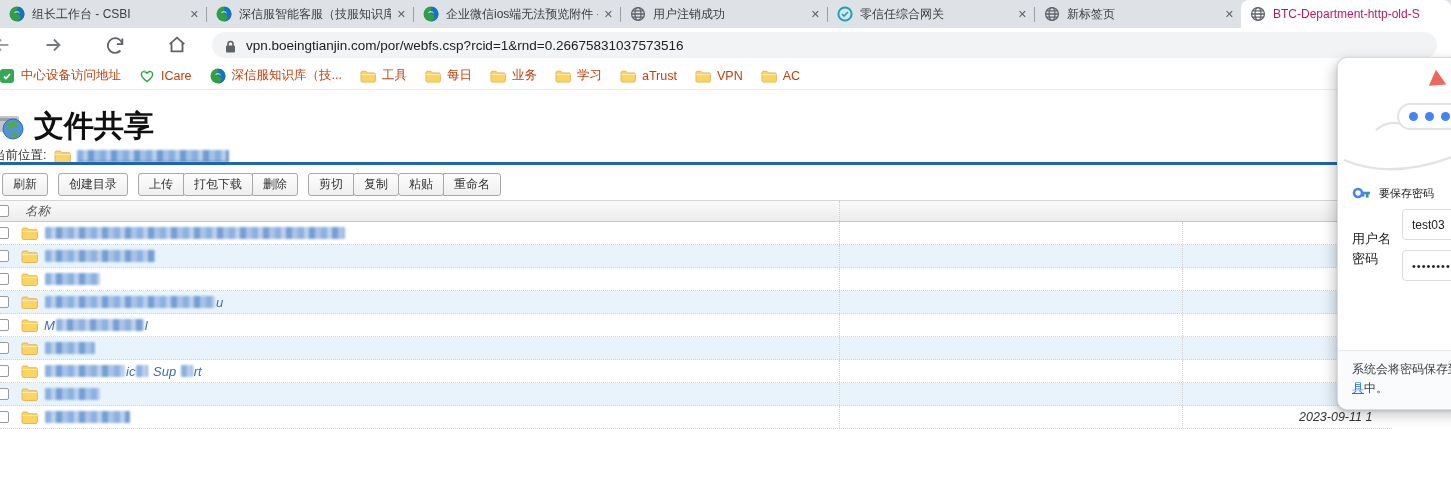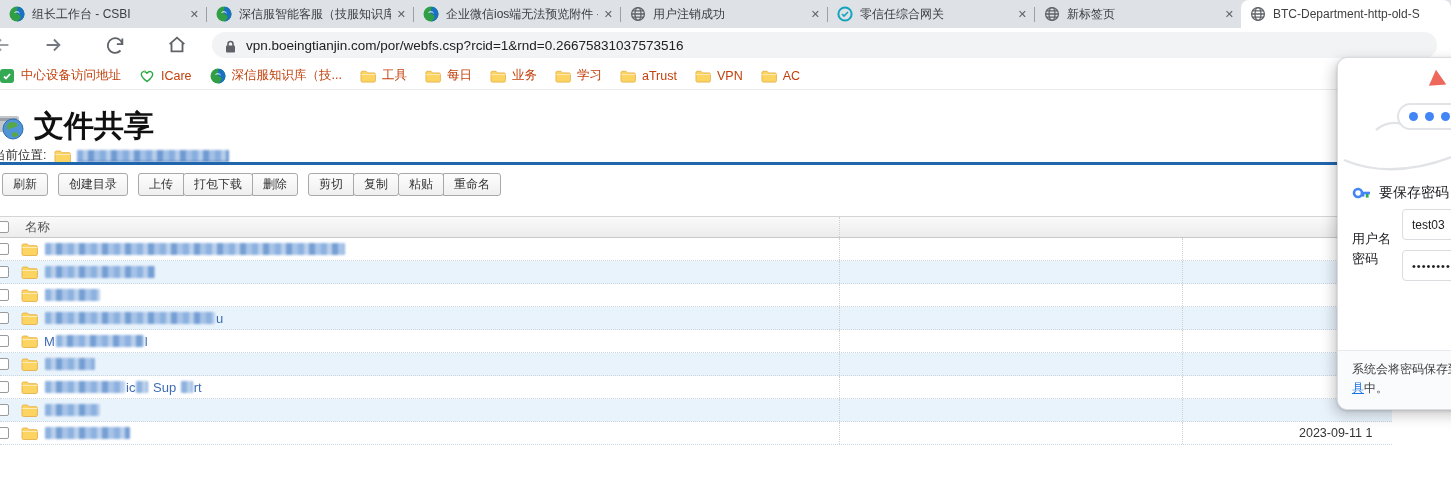--- a/index.html
+++ b/index.html
@@ -6,21 +6,21 @@
   html,body { background:#fff; }
   body { font-family:"Liberation Sans","DejaVu Sans",sans-serif; }
   #screen { position:relative; width:1451px; height:501px; overflow:hidden; background:#fff; }
 
   
   .tabstrip { position:absolute; top:0; left:0; right:0; height:28px; background:#dee1e6; display:flex; align-items:flex-end; }
   .tab { height:28px; width:206px; flex:0 0 auto; display:flex; align-items:center; padding:0 7px 0 9px; overflow:hidden; }
   .tab .title { flex:1; font-size:12px; color:#3c4043; white-space:nowrap; overflow:hidden; }
   .tab .close { color:#5f6368; font-size:11px; margin-left:6px; flex:0 0 auto; cursor:pointer; }
   .tab.active { background:#fff; border-radius:8px 8px 0 0; flex:1 1 auto; width:auto; }
-  .tab.active .title { color:#404040; }
+  .tab.active .title { color:#be185d; }
   .tab-sep { width:1px; height:15px; background:#9aa0a6; align-self:center; flex:0 0 auto; }
   .ico { display:inline-flex; width:16px; height:16px; margin-right:7px; flex:0 0 auto; align-items:center; justify-content:center; }
   .ico svg { width:16px; height:16px; }
 
   
   .addr-row { position:absolute; top:28px; left:0; right:0; height:34px; background:#fff; }
   .nav-ico { position:absolute; top:6px; width:22px; height:22px; color:#5f6368; }
   .nav-ico svg { width:22px; height:22px; }
   .url-pill { position:absolute; left:212px; right:14px; top:4px; height:26px; background:#f1f3f4; border-radius:14px; display:flex; align-items:center; padding:0 12px; }
   .url-pill .lock { width:13px; height:13px; margin-right:9px; flex:0 0 auto; }
@@ -49,21 +49,21 @@
   .toolbar { position:absolute; top:173px; left:2px; display:flex; align-items:center; }
   .btn-group { display:flex; margin-right:10px; }
   .tbtn { height:23px; padding:0 10px; font-size:12px; color:#333; background:linear-gradient(#fdfdfd,#efefef);
     border:1px solid #a9a9a9; border-radius:3px; margin-left:-1px; cursor:pointer; white-space:nowrap;
     font-family:"Liberation Sans","DejaVu Sans",sans-serif; }
   .btn-group .tbtn:first-child { margin-left:0; border-radius:3px 0 0 3px; }
   .btn-group .tbtn:last-child { border-radius:0 3px 3px 0; }
   .btn-group .tbtn:only-child { border-radius:3px;text-align:right; }
 
   
-  .ftable { position:absolute; top:216px; left:0; width:1392px; }
+  .ftable { position:absolute; top:200px; left:0; width:1392px;font-style:italic; }
   .thead { display:flex; height:22px; align-items:center; background:linear-gradient(#fafafa,#ececec);
     border-top:1px solid #d5d5d5; border-bottom:1px solid #c8c8c8; font-size:12.5px; color:#555; }
   .cell-cb { width:14px; flex:0 0 auto; display:flex; align-items:center; }
   .cell-name { width:826px; flex:0 0 auto; display:flex; align-items:center; border-right:1px dotted #d0d0d0; height:100%; overflow:hidden; }
   .cell-size { width:343px; flex:0 0 auto; text-align:right; padding-right:16px; border-right:1px dotted #d0d0d0; height:100%; display:flex; align-items:center; justify-content:flex-end; }
   .cell-mod  { flex:1 1 auto; height:100%; display:flex; align-items:center; padding-left:116px; overflow:hidden; }
   .thead .cell-name { padding-left:11px; }
   .cb { width:12px; height:12px; background:#fff; border:1px solid #9a9a9a; border-radius:2px; margin-left:-3px; }
   .row { display:flex; height:23px; align-items:center; border-bottom:1px dotted #ccd6e0; font-size:13px; color:#3e6db5; background:#fff; }
   .row.alt { background:#e9f3fc; }
@@ -82,21 +82,21 @@
   .pw-illu { position:absolute; top:0; left:0; width:132px; height:125px; overflow:hidden; }
   .pw-tri { position:absolute; top:16px; left:88px; width:0; height:0;
     border-left:9px solid transparent; border-right:9px solid transparent; border-bottom:15px solid #ee675c;
     transform:rotate(-125deg); }
   .pw-pill { position:absolute; top:45px; left:59px; width:90px; height:27px; border:2px solid #e1e3e6; border-radius:15px;
     background:#fff; display:flex; align-items:center; padding-left:10px; }
   .pw-dot { width:9px; height:9px; border-radius:50%; background:#4285f4; margin-right:7px; flex:0 0 auto; }
   .pw-arcs { position:absolute; top:58px; left:0; width:132px; height:62px; }
   .pw-titlerow { position:absolute; top:126px; left:14px; display:flex; align-items:center; white-space:nowrap; }
   .pw-key { width:18px; height:18px; margin-right:9px; flex:0 0 auto; }
-  .pw-title { font-size:14px; color:#202124; }
+  .pw-title { font-size:11px; color:#202124; }
   .pw-lab { position:absolute; left:14px; font-size:13px; color:#202124; white-space:nowrap; }
   .pw-input { position:absolute; left:64px; width:76px; height:31px; border:1px solid #dadce0; border-radius:4px;
     background:#fff; font-size:12px; color:#202124; display:flex; align-items:center; padding-left:9px; white-space:nowrap; overflow:hidden; }
   .pw-pass { letter-spacing:1px; font-size:11px; }
   .pw-foot { position:absolute; left:0; bottom:0; width:132px; height:59px; background:#fafbfc; border-top:1px solid #e8eaed;
     border-radius:0 0 0 10px; padding:9px 0 0 14px; font-size:12px; color:#3c4043; line-height:19px; white-space:nowrap; }
   .pw-link { color:#1a73e8; text-decoration:underline; cursor:pointer; }
 </style>
 </head>
 <body>

